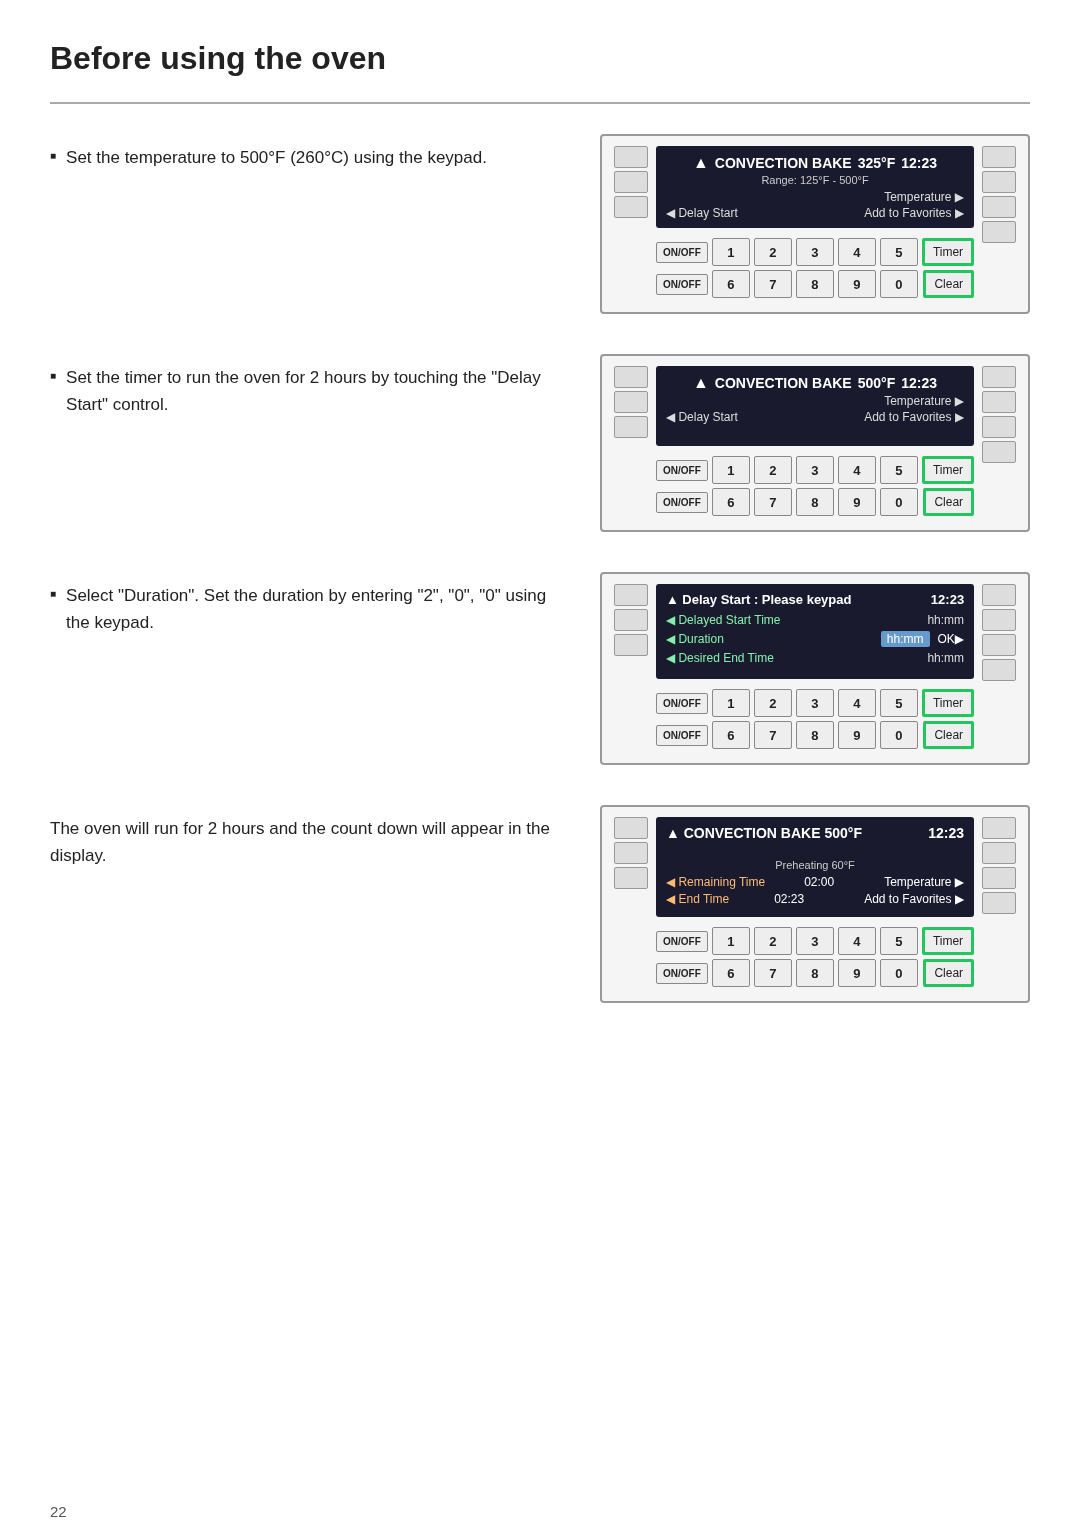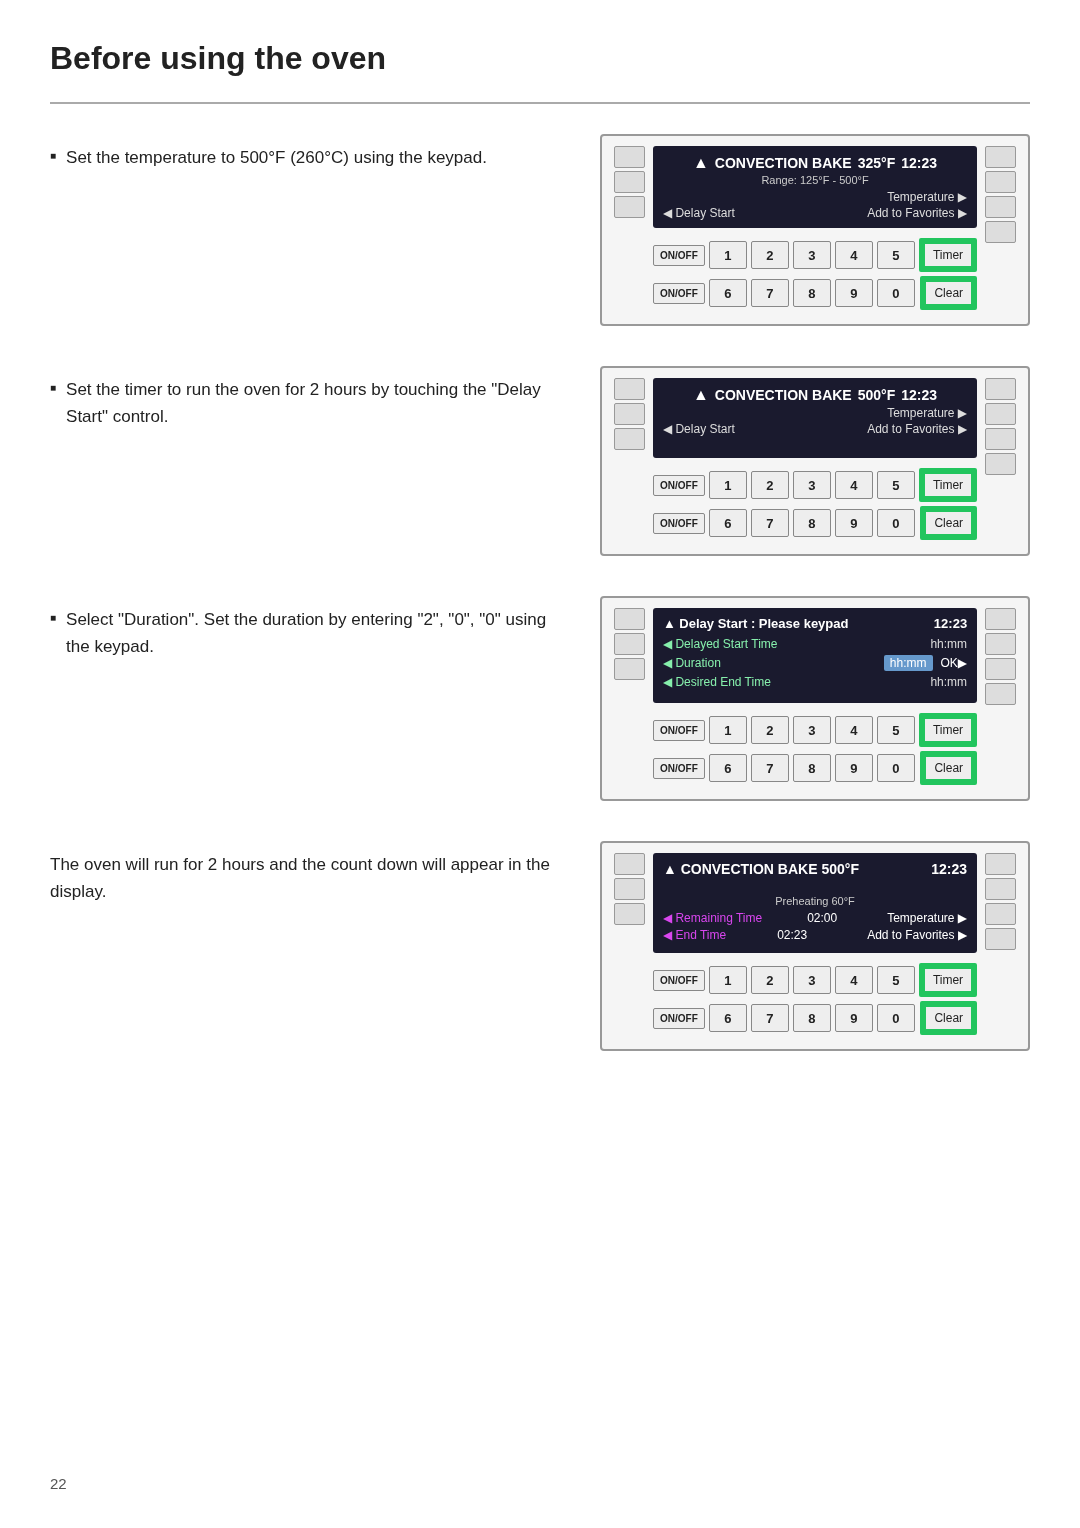--- a/index.html
+++ b/index.html
@@ -172,21 +172,21 @@
       width: 38px;
       height: 28px;
       text-align: center;
       line-height: 28px;
       border-radius: 2px;
       flex-shrink: 0;
     }
 
     .action-btn {
       background: #eee;
-      border: 6px solid #22c55e;
+      border: 3px solid #22c55e;
       font-size: 12px;
       padding: 4px 8px;
       border-radius: 2px;
       white-space: nowrap;
       margin-left: auto;
     }
 
     
     .delay-select-screen {
       background: #1a1a2e;
@@ -270,27 +270,27 @@
     .final-screen .fs-row {
       display: flex;
       justify-content: space-between;
       margin-bottom: 3px;
     }
 
     .fs-row-left {
       display: flex;
       align-items: center;
       gap: 4px;
-      color: #d946ef;
+      color: #fdba74;
       font-size: 12px;
     }
 
     .page-number {
       position: absolute;
-      bottom: 36px;
+      bottom: 8px;
       left: 50px;
       font-size: 15px;
       color: #555;
     }
   </style>
 </head>
 <body>
 
 <h1>Before using the oven</h1>
 

